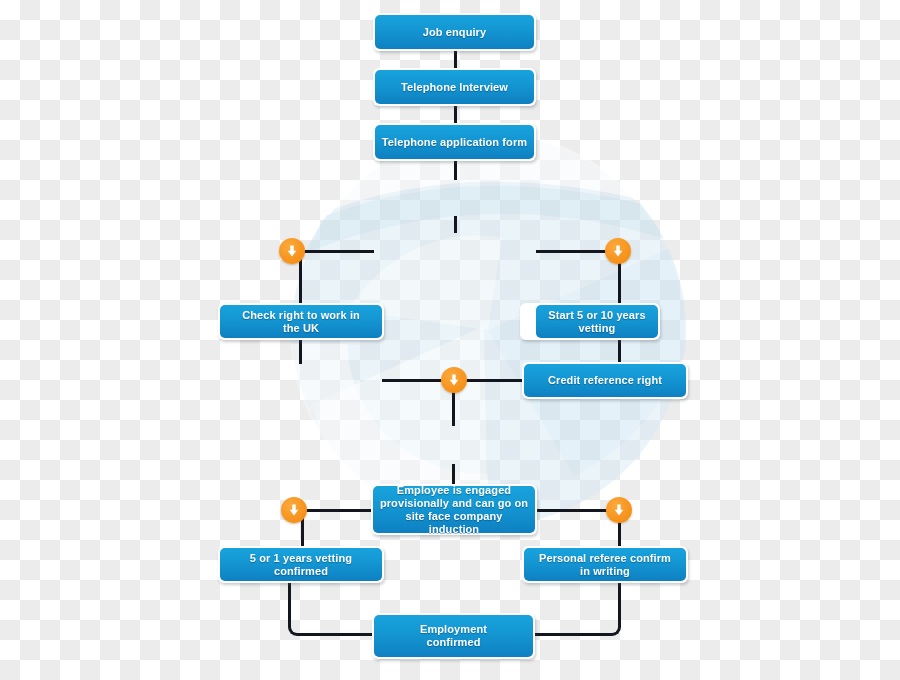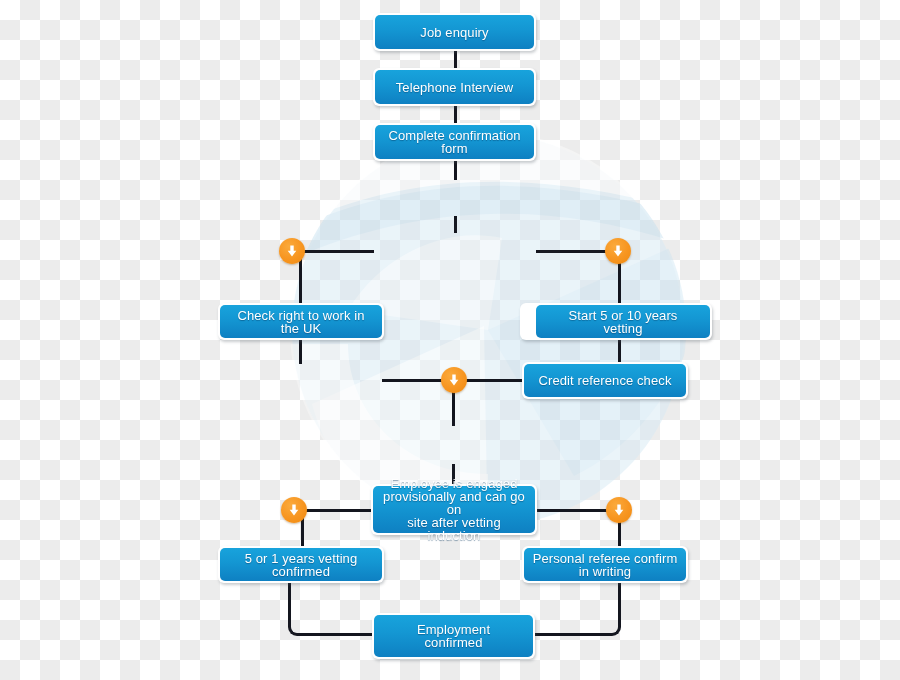--- a/index.html
+++ b/index.html
@@ -66,22 +66,22 @@
     width: 100%; height: 100%;
     border-radius: 5px;
     background: linear-gradient(to bottom, #18a3dc 0%, #1497d3 42%, #0e80c2 100%);
     display: flex;
     align-items: center;
     justify-content: center;
     text-align: center;
   }
   .node .label {
     color: #ffffff;
-    font-weight: normal;
-    font-size: 13px;
+    font-weight: bold;
+    font-size: 11px;
     line-height: 13px;
     letter-spacing: 0.1px;
     text-shadow: 0 1px 1px rgba(0,50,90,0.45);
     padding: 0 6px;
     white-space: pre-line;
   }
 
   
   .marker {
     position: absolute;
@@ -156,53 +156,53 @@
   </div>
 
   <div class="node" style="left:373px; top:68px; width:163px; height:38px;">
     <div class="inner">
         <span class="label">Telephone Interview</span>
       </div>
   </div>
 
   <div class="node" style="left:373px; top:123px; width:163px; height:38px;">
     <div class="inner">
-        <span class="label">Complete confirmation form</span>
+        <span class="label">Telephone application form</span>
       </div>
   </div>
 
 
 
   <div class="node" style="left:218px; top:303px; width:166px; height:37px;">
     <div class="inner">
         <span class="label">Check right to work in
 the UK</span>
       </div>
   </div>
 
-  <div class="node" style="left:520px; top:303px; width:192px; height:37px;padding-left:16px;">
+  <div class="node" style="left:520px; top:303px; width:140px; height:37px;padding-left:16px;">
     <div class="inner">
         <span class="label">Start 5 or 10 years
 vetting</span>
       </div>
   </div>
 
 
   <div class="node" style="left:522px; top:362px; width:166px; height:37px;">
     <div class="inner">
-        <span class="label">Credit reference check</span>
+        <span class="label">Credit reference right</span>
       </div>
   </div>
 
 
   <div class="node" style="left:371px; top:484px; width:166px; height:51px;">
     <div class="inner">
         <span class="label">Employee is engaged
 provisionally and can go on
-site after vetting induction</span>
+site face company induction</span>
       </div>
   </div>
 
   <div class="node" style="left:218px; top:546px; width:166px; height:37px;">
     <div class="inner">
         <span class="label">5 or 1 years vetting
 confirmed</span>
       </div>
   </div>
 

